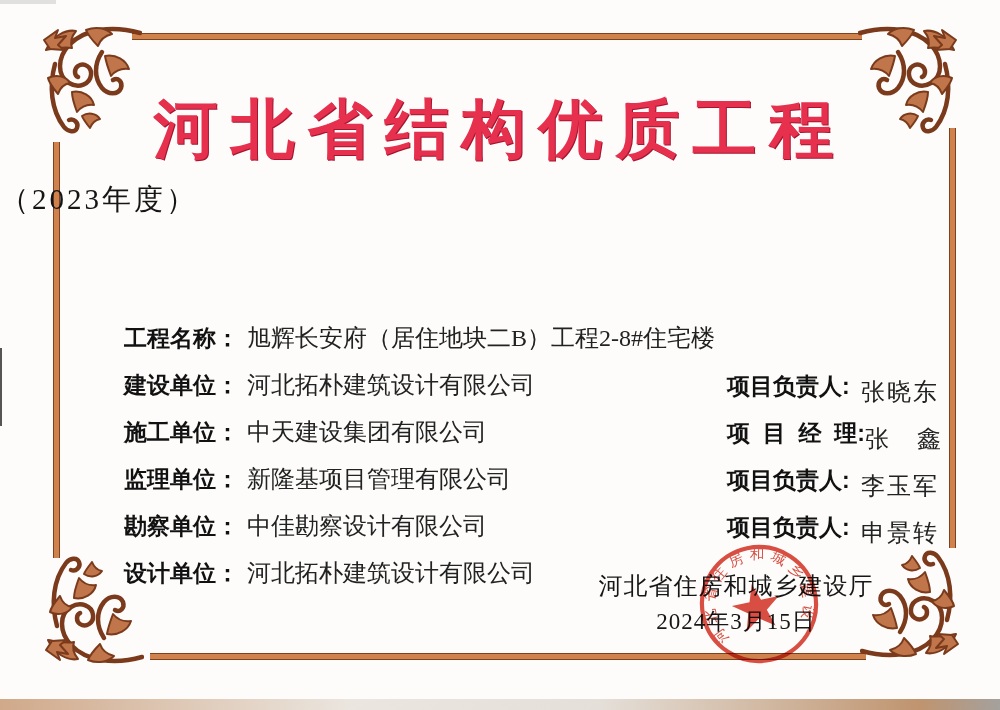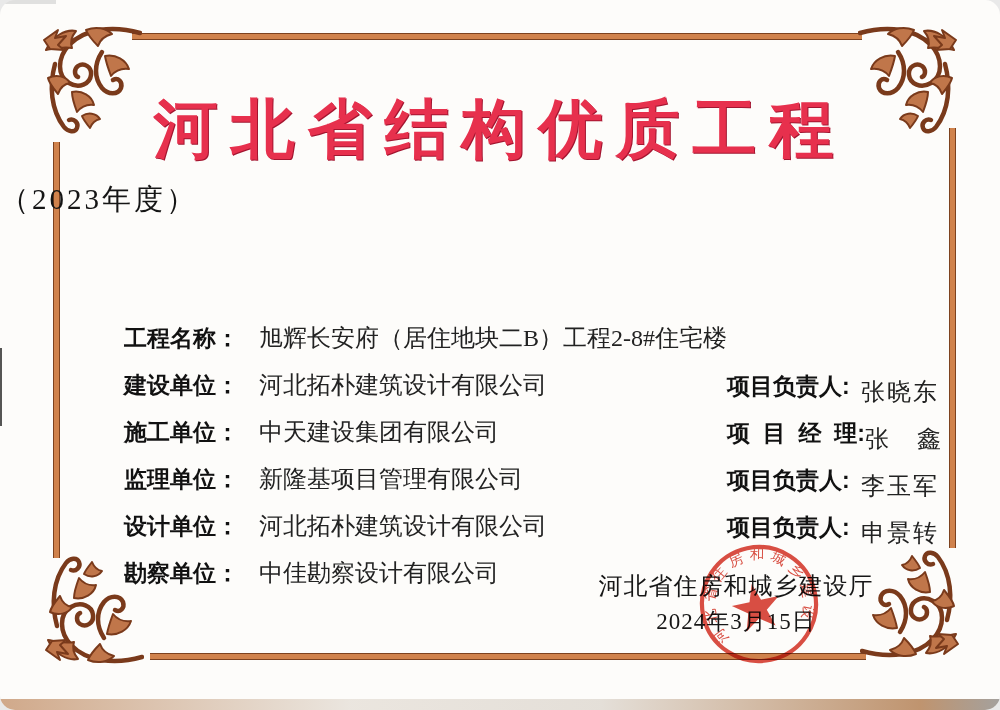--- a/index.html
+++ b/index.html
@@ -1,21 +1,20 @@
 <!DOCTYPE html>
 <html><head>
 <meta charset="utf-8">
 <style>
   html,body{margin:0;padding:0;background:#e9e9e9;}
   .page{
     position:relative;width:1000px;height:710px;margin:0 auto;
     background:#fdfcfa;overflow:hidden;
     font-family:"Liberation Serif","DejaVu Serif",serif;
     color:#1d1d1d;
-    border-radius:15px;
   }
   
   .artifact-left{position:absolute;left:0;top:348px;width:2px;height:78px;background:#2a2a2a;opacity:.8;}
   .artifact-topwisp{position:absolute;left:0;top:0;width:56px;height:4px;background:#c8c8c8;opacity:.55;}
   .artifact-bottom{position:absolute;left:0;top:699px;width:100%;height:11px;
     background:linear-gradient(90deg,#c5946e 0%,#e6e0d8 35%,#ded8d0 60%,#b07a4c 92%,#8e8a86 100%);opacity:.8;}
   
   .frame-line{position:absolute;background:#d0824c;}
   .frame-line.h{height:5px;border-top:1px solid #7d421f;border-bottom:1px solid #7d421f;}
   .frame-line.v{width:5px;border-left:1px solid #7d421f;border-right:1px solid #7d421f;}
@@ -39,21 +38,21 @@
     font-size:29px;letter-spacing:3px;color:#151515;white-space:pre;
   }
   
   .col-left{position:absolute;left:100px;top:266px;}
   .col-right{position:absolute;left:703px;top:314px;}
   .row{height:47px;line-height:47px;white-space:pre;}
   .lbl{
     display:inline-block;font-family:"Liberation Sans","DejaVu Sans",sans-serif;
     font-weight:bold;font-size:23px;color:#111;vertical-align:middle;white-space:pre;
   }
-  .col-left .lbl{min-width:112px;margin-right:20px;}
+  .col-left .lbl{min-width:112px;margin-right:8px;}
   .col-right .lbl{min-width:134px;}
   .val{
     display:inline-block;font-family:"Liberation Serif","DejaVu Serif",serif;
     font-size:24px;color:#222;vertical-align:middle;white-space:pre;
   }
   .col-right .val{position:relative;top:6px;letter-spacing:2px;}
   
   .issuer{
     position:absolute;left:586px;top:570px;width:300px;text-align:center;
     font-size:24px;letter-spacing:1px;color:#161616;white-space:pre;
@@ -124,24 +123,24 @@
     <div class="row">
       <span class="lbl">建设单位：</span><span class="val">河北拓朴建筑设计有限公司</span>
     </div>
     <div class="row">
       <span class="lbl">施工单位：</span><span class="val">中天建设集团有限公司</span>
     </div>
     <div class="row">
       <span class="lbl">监理单位：</span><span class="val">新隆基项目管理有限公司</span>
     </div>
     <div class="row">
-      <span class="lbl">设计单位：</span><span class="val">河北拓朴建筑设计有限公司</span>
+      <span class="lbl">勘察单位：</span><span class="val">中佳勘察设计有限公司</span>
     </div>
     <div class="row">
-      <span class="lbl">勘察单位：</span><span class="val">中佳勘察设计有限公司</span>
+      <span class="lbl">设计单位：</span><span class="val">河北拓朴建筑设计有限公司</span>
     </div>
   </div>
 
   <div class="col-right">
     <div class="row">
       <span class="lbl">项目负责人:</span><span class="val">张晓东</span>
     </div>
     <div class="row">
       <span class="lbl">项  目  经  理:</span><span class="val">张　鑫</span>
     </div>

